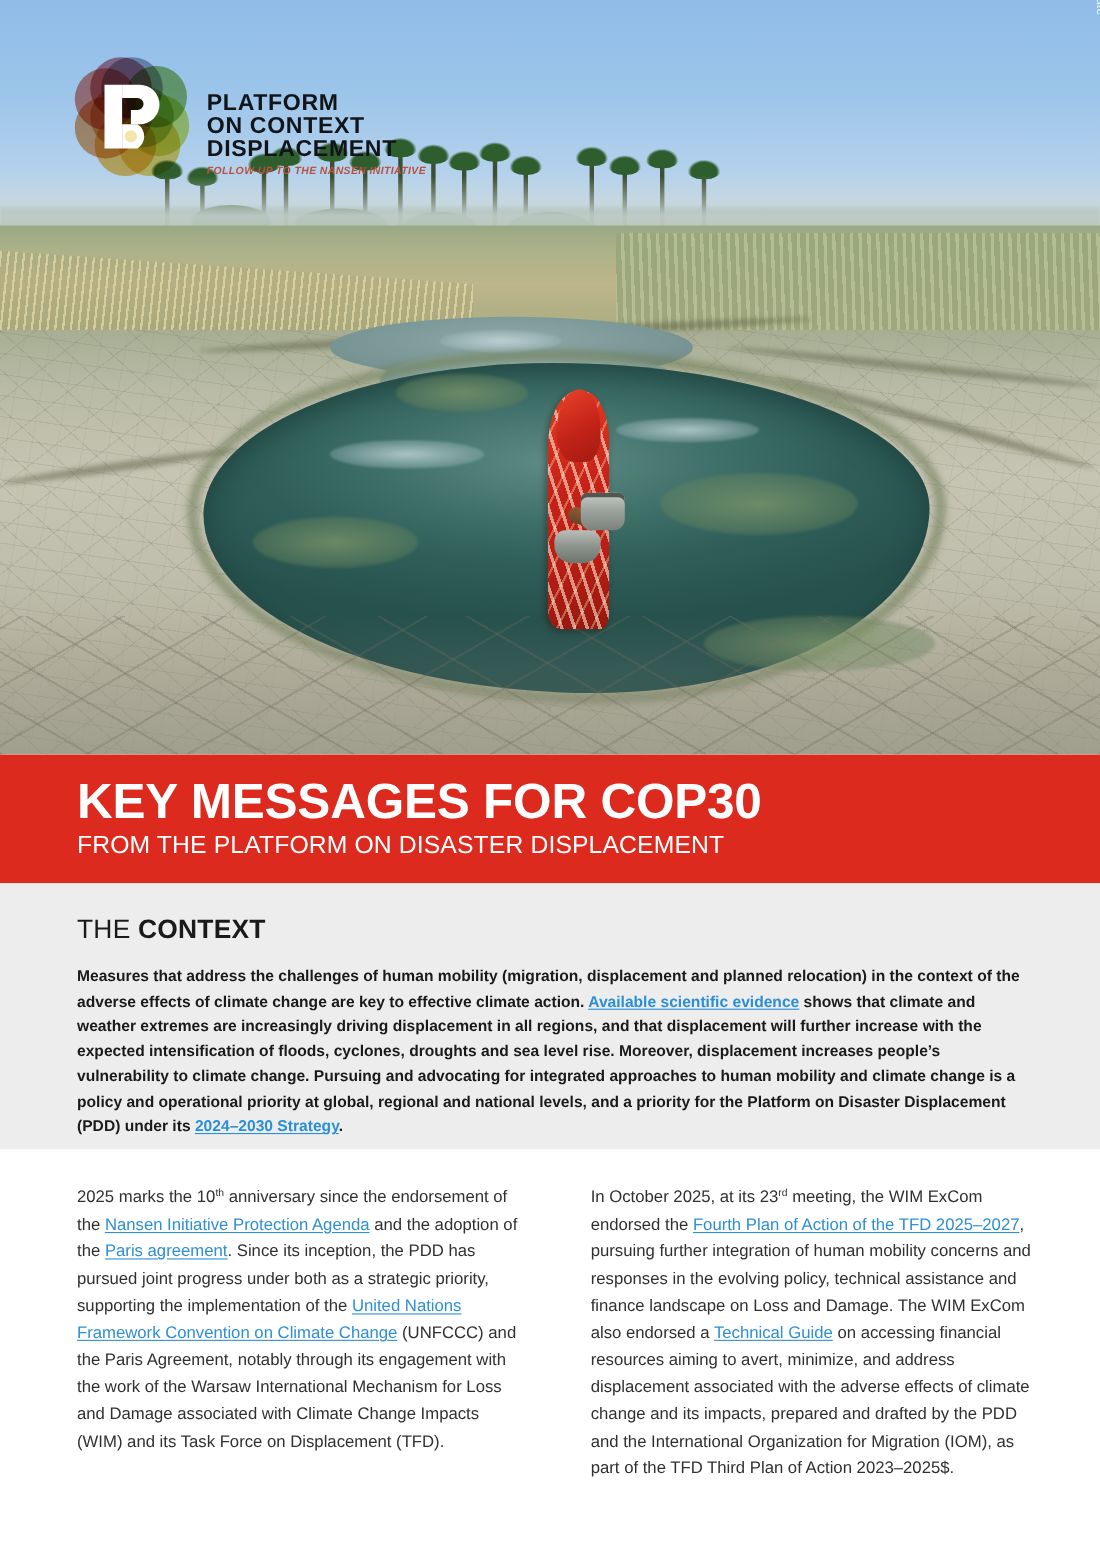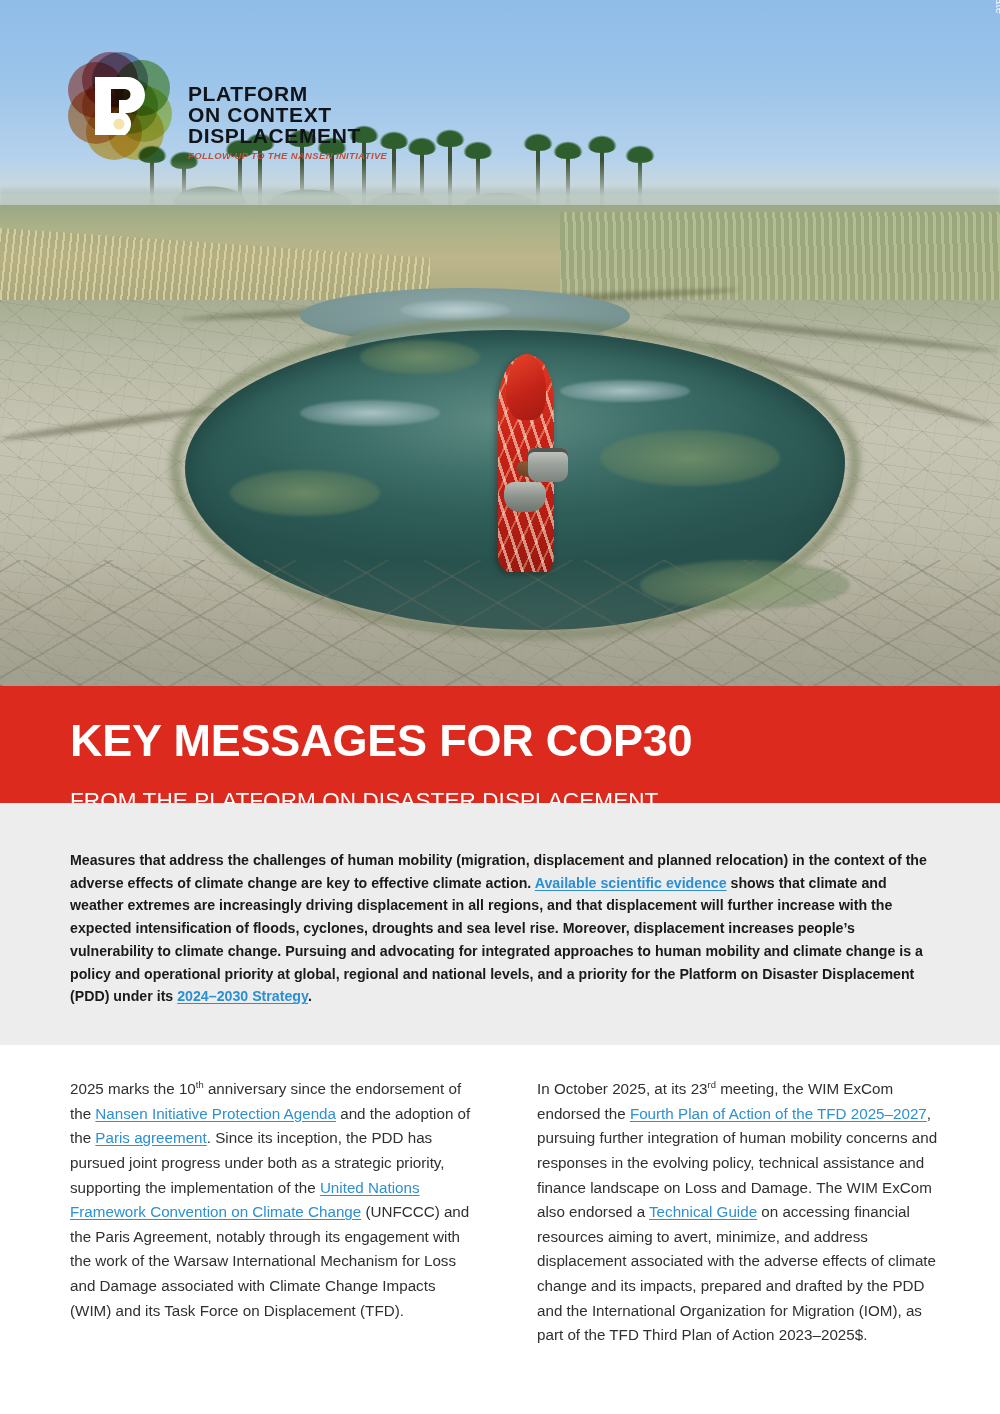--- a/index.html
+++ b/index.html
@@ -185,27 +185,27 @@
     font-size:21px; font-weight:700; letter-spacing:.6px; color:#111418;
     font-family:"Liberation Sans", sans-serif;
   }
   .logo-text .tag {
     margin-top:5px; font-size:9.5px; font-weight:700; letter-spacing:.35px; color:#B9523F;font-style:italic;
   }
 
   
   .banner {
     position:absolute; left:0; top:686px; width:1000px; height:117px;
-    background:#DC2B1E; padding:32px 0 0 70px;
+    background:#DC2B1E; padding:20px 0 0 70px;
   }
   .banner h1 {
     font-size:45px; font-weight:700; color:#ffffff; letter-spacing:-.2px; line-height:1.04;
   }
   .banner .sub {
-    margin-top:23px; font-size:22.5px; font-weight:400; color:#ffffff; letter-spacing:.1px;text-decoration:underline;
+    margin-top:2px; font-size:22.5px; font-weight:400; color:#ffffff; letter-spacing:.1px;
   }
 
   
   .context {
     position:absolute; left:0; top:803px; width:1000px; height:242px;
     background:#EDEDED; padding:29px 60px 0 70px;
   }
   .context h2 { font-size:24px; font-weight:300; color:#1A1A1A; letter-spacing:.2px; }
   .context h2 b { font-weight:700; }
   .context p {
@@ -317,20 +317,21 @@
     <div class="credit">© Ab Rashid/UNDP Climate</div>
   </div>
 </div>
 
 <div class="banner">
   <h1>KEY MESSAGES FOR COP30</h1>
   <div class="sub">FROM THE PLATFORM ON DISASTER DISPLACEMENT</div>
 </div>
 
 <div class="context">
+  <h2><span>THE </span><b>CONTEXT</b></h2>
   <p><span>Measures that address the challenges of human mobility (migration, displacement and planned relocation) in the context of the adverse effects of climate change are key to effective climate action. </span><a class="lnk" href="#">Available scientific evidence</a><span> shows that climate and weather extremes are increasingly driving displacement in all regions, and that displacement will further increase with the expected intensification of floods, cyclones, droughts and sea level rise. Moreover, displacement increases people’s vulnerability to climate change. Pursuing and advocating for integrated approaches to human mobility and climate change is a policy and operational priority at global, regional and national levels, and a priority for the Platform on Disaster Displacement (PDD) under its </span><a class="lnk" href="#">2024–2030 Strategy</a><span>.</span></p>
 </div>
 
 <div class="cols">
   <div class="col">
     <p><span>2025 marks the 10</span><sup>th</sup><span> anniversary since the endorsement of the </span><a class="lnk" href="#">Nansen Initiative Protection Agenda</a><span> and the adoption of the </span><a class="lnk" href="#">Paris agreement</a><span>. Since its inception, the PDD has pursued joint progress under both as a strategic priority, supporting the implementation of the </span><a class="lnk" href="#">United Nations Framework Convention on Climate Change</a><span> (UNFCCC) and the Paris Agreement, notably through its engagement with the work of the Warsaw International Mechanism for Loss and Damage associated with Climate Change Impacts (WIM) and its Task Force on Displacement (TFD).</span></p>
   </div>
   <div class="col">
     <p><span>In October 2025, at its 23</span><sup>rd</sup><span> meeting, the WIM ExCom endorsed the </span><a class="lnk" href="#">Fourth Plan of Action of the TFD 2025–2027</a><span>, pursuing further integration of human mobility concerns and responses in the evolving policy, technical assistance and finance landscape on Loss and Damage. The WIM ExCom also endorsed a </span><a class="lnk" href="#">Technical Guide</a><span> on accessing financial resources aiming to avert, minimize, and address displacement associated with the adverse effects of climate change and its impacts, prepared and drafted by the PDD and the International Organization for Migration (IOM), as part of the TFD Third Plan of Action 2023–2025$.</span></p>
   </div>

